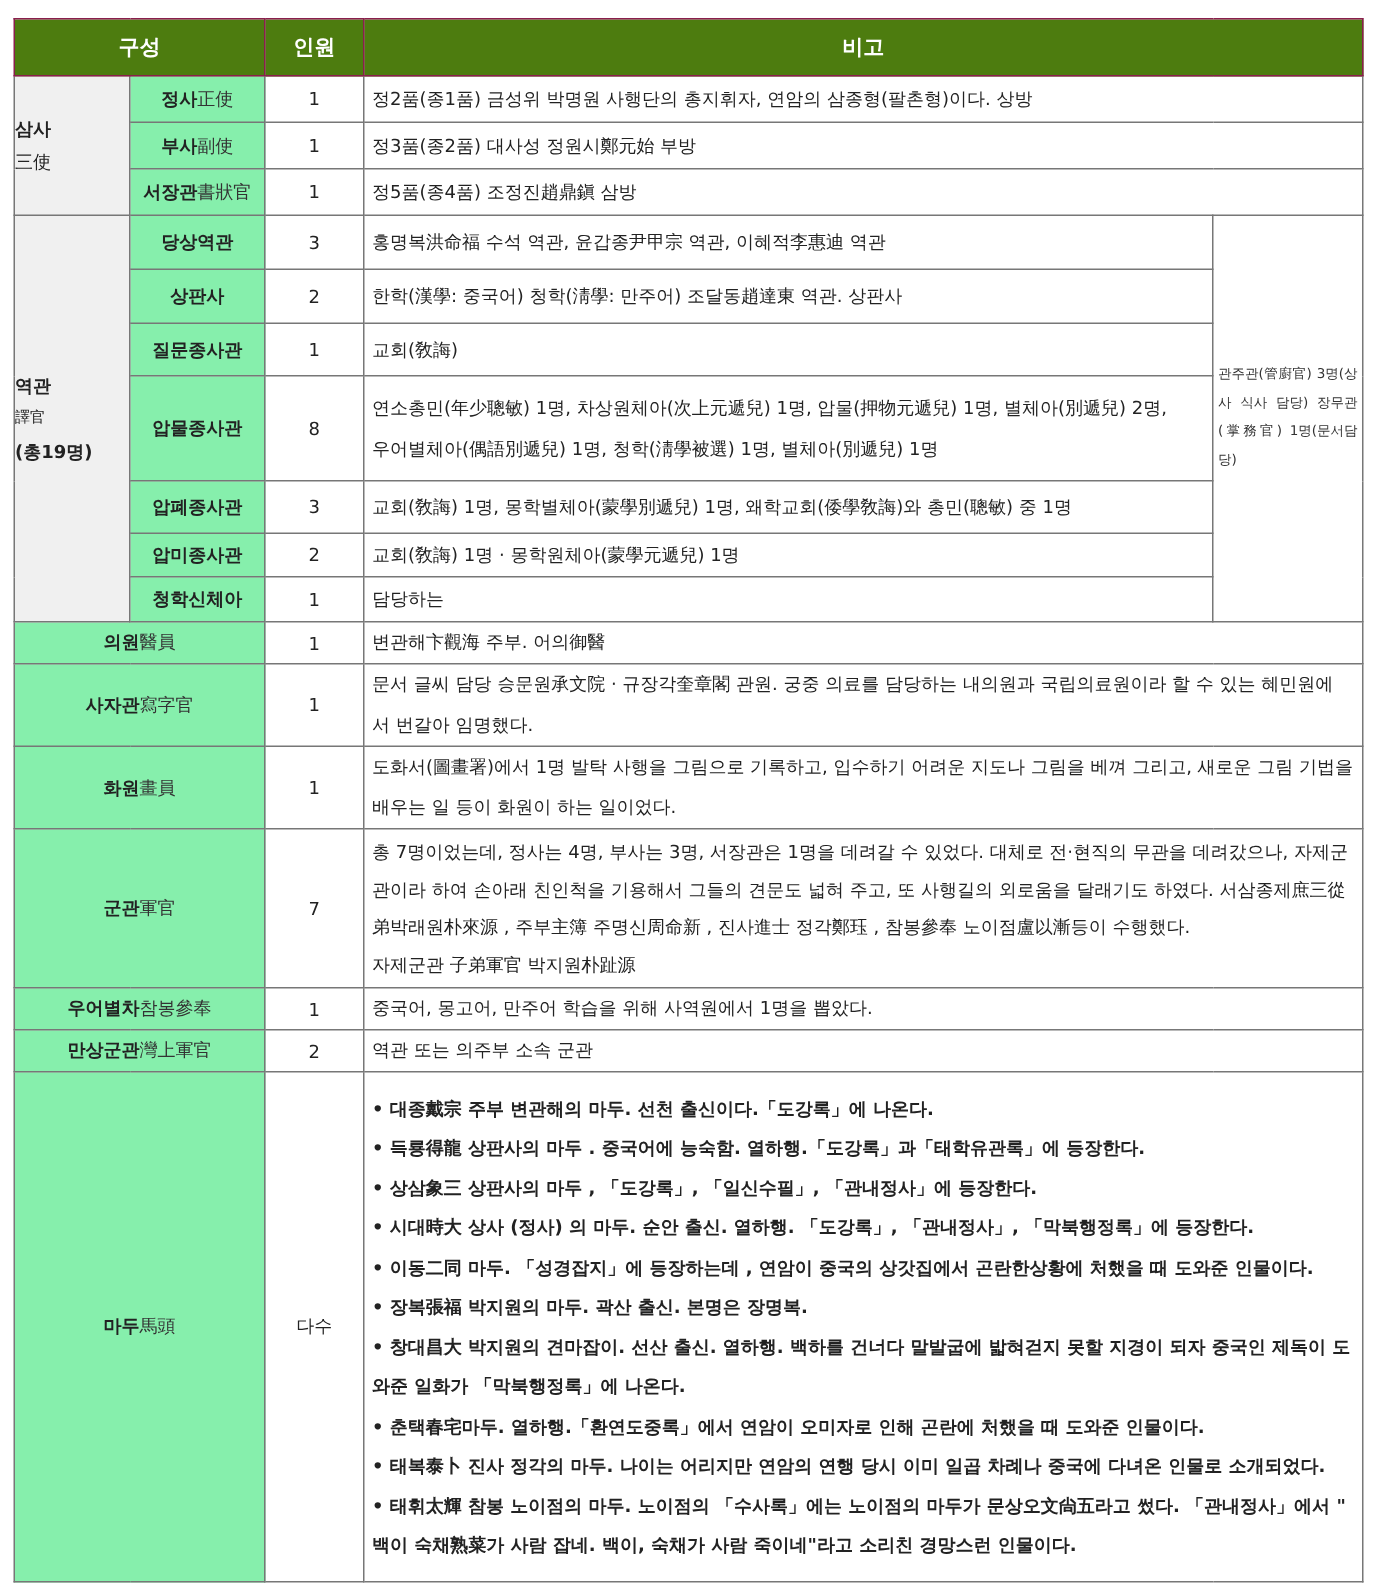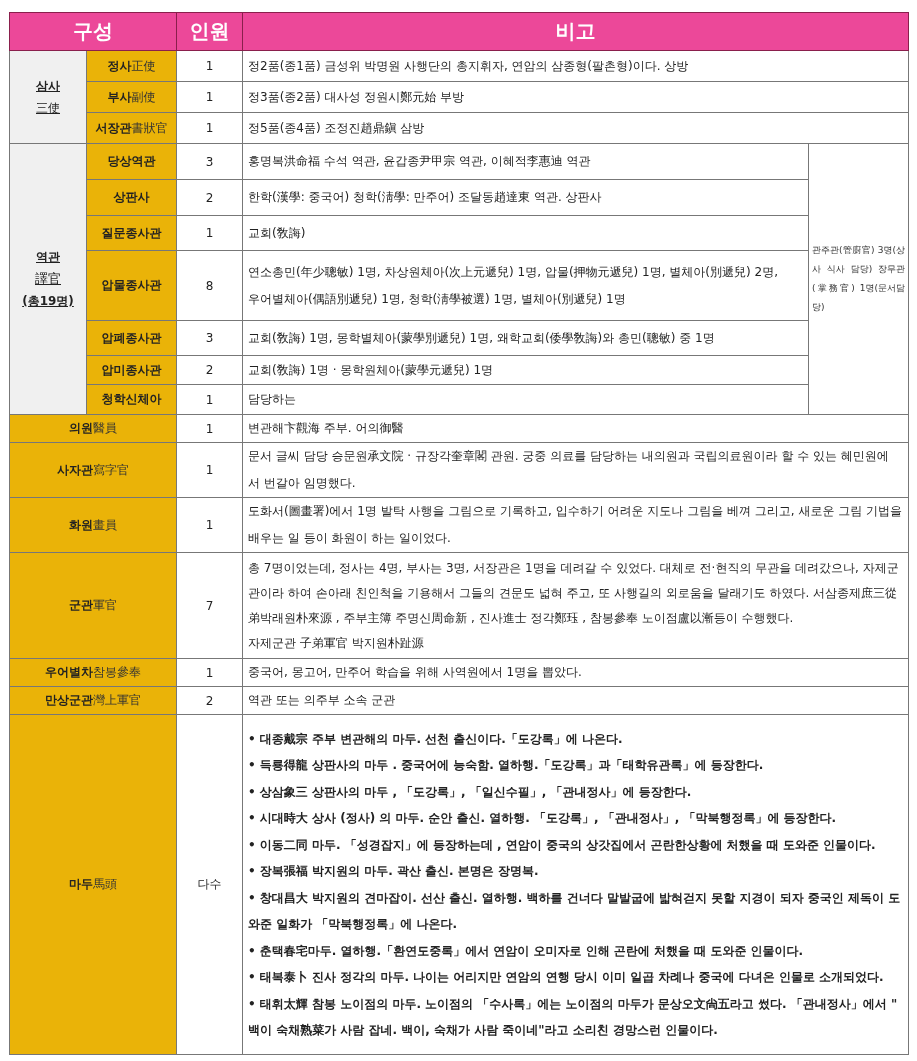--- a/index.html
+++ b/index.html
@@ -1,22 +1,22 @@
 <!DOCTYPE html>
 <html><head>
 <meta charset="utf-8">
 <style>
   html, body { margin:0; padding:0; background:#ffffff; }
   body { width:917px; height:1061px; overflow:hidden; font-family:"DejaVu Sans", "Liberation Sans", sans-serif; color:#222; }
   .wrap { position:absolute; left:9px; top:12px; width:899px; }
   table { border-collapse:collapse; width:899px; table-layout:fixed; font-size:12px; }
   td, th { border:1px solid #777; padding:0; vertical-align:middle; }
-  th { background:#ec4899; color:#ffffff; font-size:20px; font-weight:bold; height:37px; text-align:center; border-color:#8a1f4c; }
-  td.grp { background:#f0f0f0; text-align:center; line-height:22px;text-decoration:underline; }
-  td.role { background:#eab308; text-align:center; }
+  th { background:#4d7c0f; color:#ffffff; font-size:14px; font-weight:bold; height:37px; text-align:center; border-color:#8a1f4c; }
+  td.grp { background:#f0f0f0; text-align:left; line-height:22px; }
+  td.role { background:#86efac; text-align:center; }
   td.num { text-align:center; }
   td.note { padding:0 4px 0 5px; line-height:27px; }
   td.side { font-size:9px; line-height:19px; padding:0 3px; color:#333; word-break:break-all; text-align:justify;margin-left:13px; }
   .b { font-weight:bold; }
   .hj { font-weight:normal; color:#333; }
   .bul { line-height:26.5px; padding:6px 4px 6px 5px;font-weight:bold; }
   .bul div { }
 </style>
 </head>
 <body>
@@ -53,21 +53,21 @@
   </tr>
   <tr style="height:31px">
     <td class="role"><span class="b">서장관</span><span class="hj">書狀官</span></td>
     <td class="num">1</td>
     <td colspan="2" class="note">정5품(종4품) 조정진趙鼎鎭 삼방</td>
   </tr>
 
   <tr style="height:36px">
     <td rowspan="7" class="grp">
       <div class="b">역관</div>
-      <div style="font-size:13px">譯官</div>
+      <div style="font-size:10px">譯官</div>
       <div class="b">(총19명)</div>
     </td>
     <td class="role b">당상역관</td>
     <td class="num">3</td>
     <td class="note">홍명복洪命福 수석 역관, 윤갑종尹甲宗 역관, 이혜적李惠迪 역관</td>
     <td rowspan="7" class="side">관주관(管廚官) 3명(상사 식사 담당) 장무관(掌務官) 1명(문서담당)</td>
   </tr>
   <tr style="height:36px">
     <td class="role b">상판사</td>
     <td class="num">2</td>

